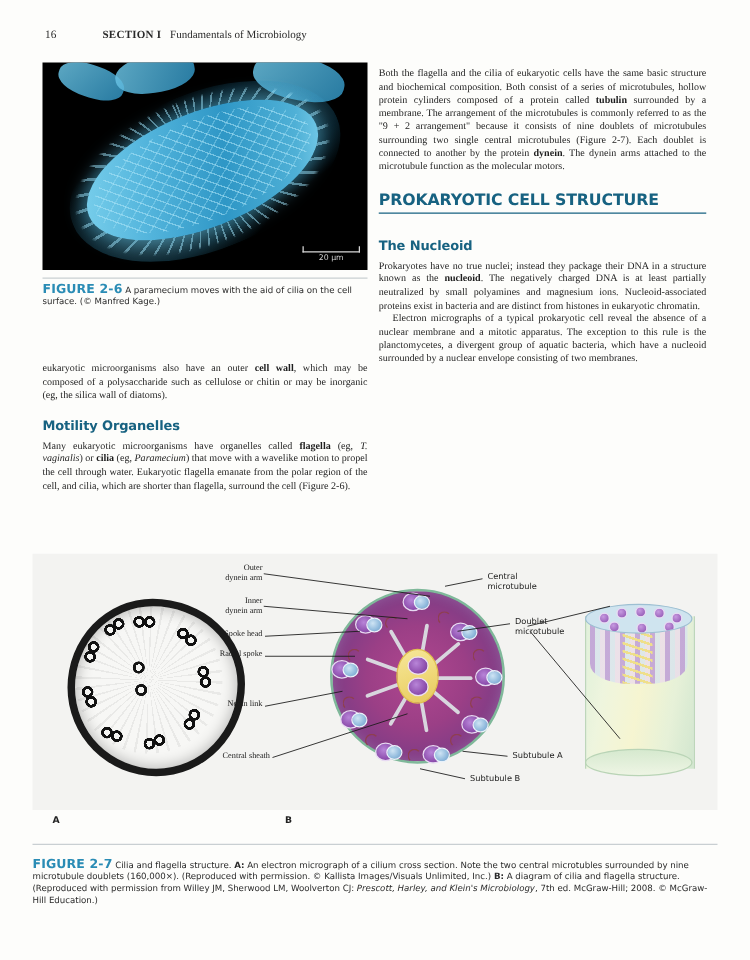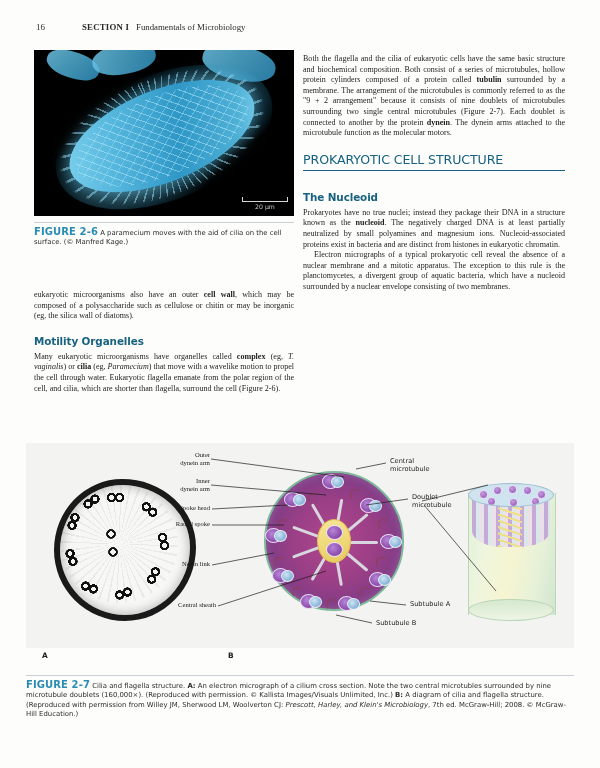--- a/index.html
+++ b/index.html
@@ -66,21 +66,21 @@
 
   b, .bold { font-weight: bold; }
   i, .ital { font-style: italic; }
 
   
   h1.sect {
     margin: 0;
     padding: 0 0 3px 0;
     font-family: "DejaVu Sans", "Liberation Sans", sans-serif;
     font-size: 12.6px;
-    font-weight: normal;
+    font-weight: bold;
     letter-spacing: -0.1px;
     color: #176281;
     border-bottom: 1.4px solid #176281;
     line-height: 15px;
   }
   h2.sub {
     margin: 0;
     font-family: "DejaVu Sans", "Liberation Sans", sans-serif;
     font-size: 10.4px;
     font-weight: bold;
@@ -424,21 +424,21 @@
   }
   .callout.r { text-align: right; font-family: Liberation Serif, serif; }
   .leaderline { position: absolute; left: 0; top: 0; width: 548px; height: 205px; pointer-events: none; }
 
   .fig27 .fig-rule2 {
     width: 548px;
     height: 1px;
     background: #c9cfd2;
     margin-top: 27px;
   }
-  .fig27 .figcap { margin-top: 4px; width: 548px; }
+  .fig27 .figcap { margin-top: 11px; width: 548px; }
 </style>
 </head>
 <body>
 
 <div class="page">
 
   <div class="runhead">
     <span class="folio">16</span><span class="sec">SECTION I</span><span class="sectitle">Fundamentals of Microbiology</span>
   </div>
 
@@ -460,21 +460,21 @@
       <span class="fignum">FIGURE 2-6</span>
       <span>A paramecium moves with the aid of cilia on the cell surface. (© Manfred Kage.)</span>
     </div>
   </div>
 
   <div class="col col-left">
     <p class="noind">eukaryotic microorganisms also have an outer <b>cell wall</b>, which may be composed of a polysaccharide such as cellulose or chitin or may be inorganic (eg, the silica wall of diatoms).</p>
     <div class="gap-before-h2"></div>
     <h2 class="sub">Motility Organelles</h2>
     <div class="gap-after-h2"></div>
-    <p class="noind">Many eukaryotic microorganisms have organelles called <b>complex</b> (eg, <i>T. vaginalis</i>) or <b>cilia</b> (eg, <i>Paramecium</i>) that move with a wavelike motion to propel the cell through water. Eukaryotic flagella emanate from the polar region of the cell, and cilia, which are shorter than flagella, surround the cell (Figure 2-6).</p>
+    <p class="noind">Many eukaryotic microorganisms have organelles called <b>flagella</b> (eg, <i>T. vaginalis</i>) or <b>cilia</b> (eg, <i>Paramecium</i>) that move with a wavelike motion to propel the cell through water. Eukaryotic flagella emanate from the polar region of the cell, and cilia, which are shorter than flagella, surround the cell (Figure 2-6).</p>
   </div>
 
   <div class="col col-right">
     <p class="noind">Both the flagella and the cilia of eukaryotic cells have the same basic structure and biochemical composition. Both consist of a series of microtubules, hollow protein cylinders composed of a protein called <b>tubulin</b> surrounded by a membrane. The arrangement of the microtubules is commonly referred to as the "9 + 2 arrangement" because it consists of nine doublets of microtubules surrounding two single central microtubules (Figure 2-7). Each doublet is connected to another by the protein <b>dynein</b>. The dynein arms attached to the microtubule function as the molecular motors.</p>
     <div class="gap-before-h2"></div>
     <h1 class="sect">PROKARYOTIC CELL STRUCTURE</h1>
     <div class="gap-after-h1"></div>
     <div class="gap-before-h2"></div>
     <h2 class="sub">The Nucleoid</h2>
     <div class="gap-after-h2"></div>

